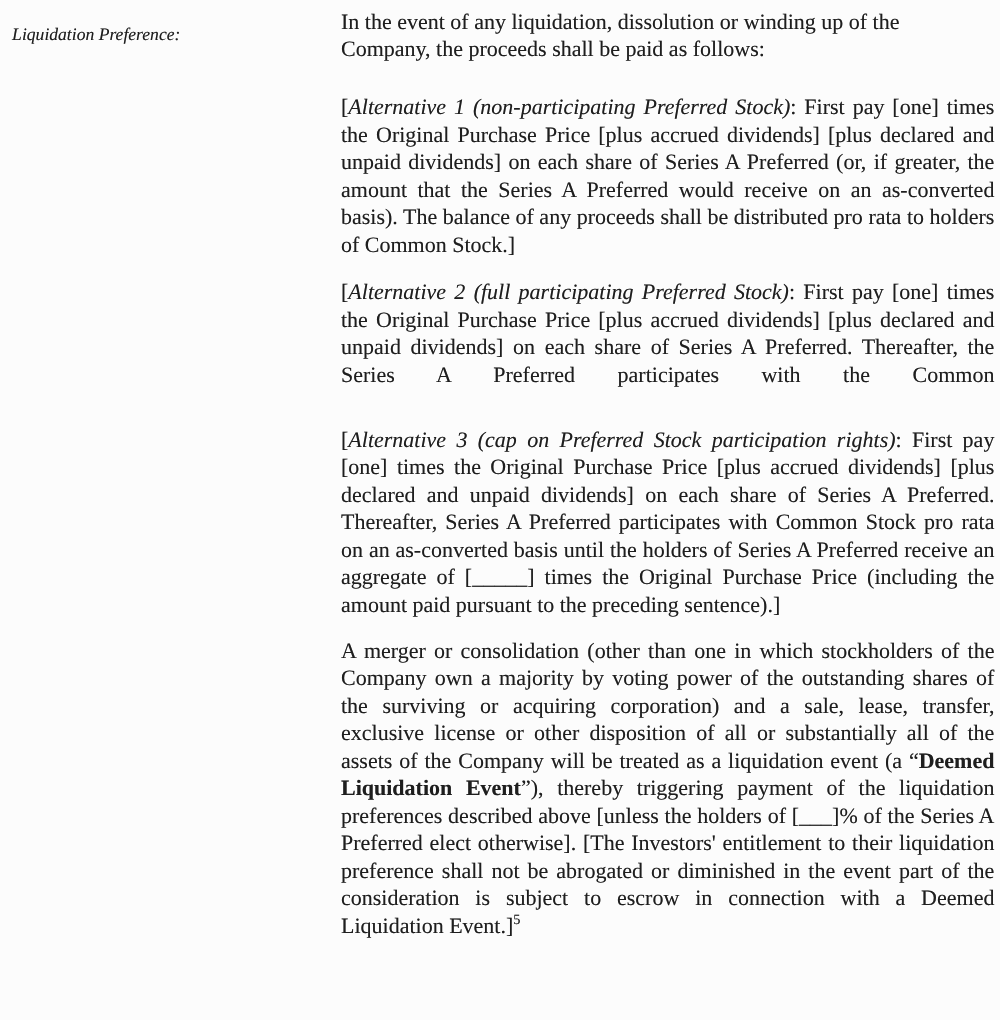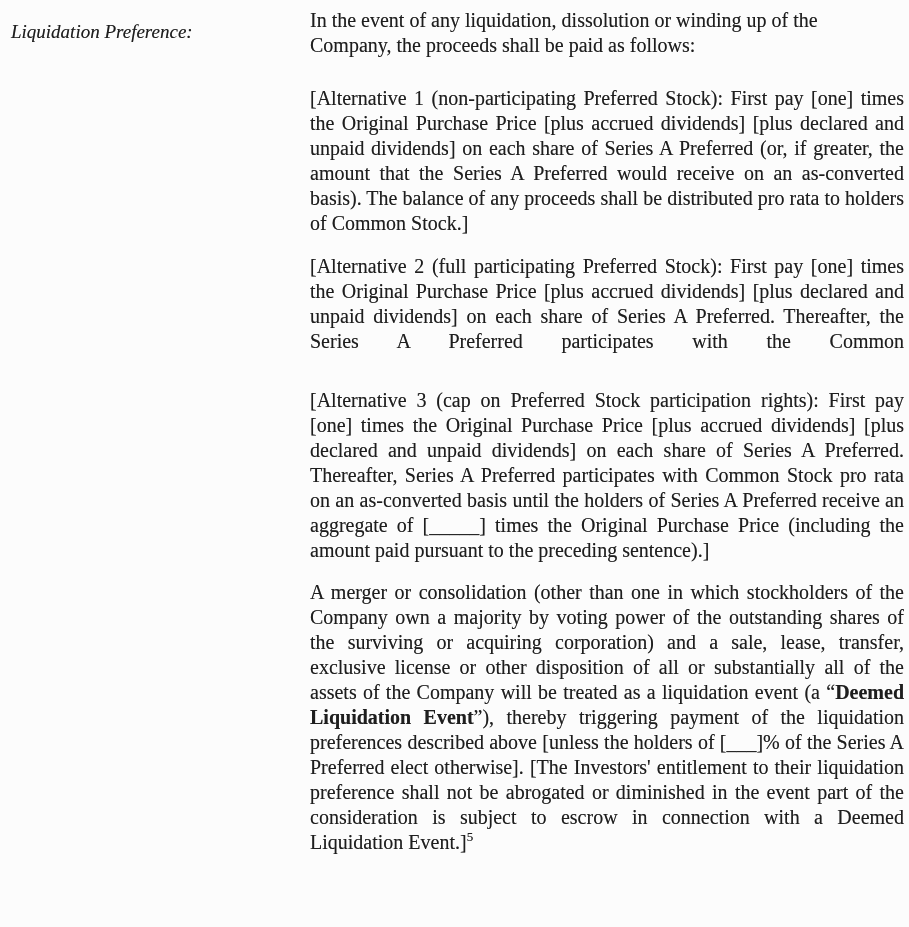--- a/index.html
+++ b/index.html
@@ -4,36 +4,36 @@
 <style>
   html,body{margin:0;padding:0;}
   body{
     width:909px;height:927px;overflow:hidden;
     background:#fcfcfc;color:#1e1e1e;
     font-family:"Liberation Serif","DejaVu Serif",serif;
   }
   .doc{position:relative;width:909px;height:927px;}
   .term-label{
     position:absolute;left:11px;top:19px;width:290px;
-    font-style:italic;font-size:19px;line-height:25px;
+    font-style:italic;font-size:16px;line-height:25px;
   }
   .content{
     position:absolute;left:310px;top:8px;width:594px;
     font-size:20px;line-height:25px;
   }
   .para{margin:0;text-align:justify;}
   .para.align-left{text-align:left;}
   
   .para.joined{text-align:justify;text-align-last:justify;}
   .mb28{margin-bottom:28px;}
   .mb18{margin-bottom:18px;}
   .mb34{margin-bottom:34px;}
   .mb13{margin-bottom:13px;}
   .mb17{margin-bottom:17px;margin-top:32px;}
-  span.italic{}
+  span.italic{font-style:italic;}
   span.bold{font-weight:bold;}
   span.sup{vertical-align:super;font-size:13px;line-height:0;}
   .para span{text-shadow:0 0 0.4px rgba(20,20,20,0.45);}
   .term-label span{text-shadow:0 0 0.4px rgba(20,20,20,0.45);}
 </style>
 </head>
 <body>
 
 <div class="doc">
 

